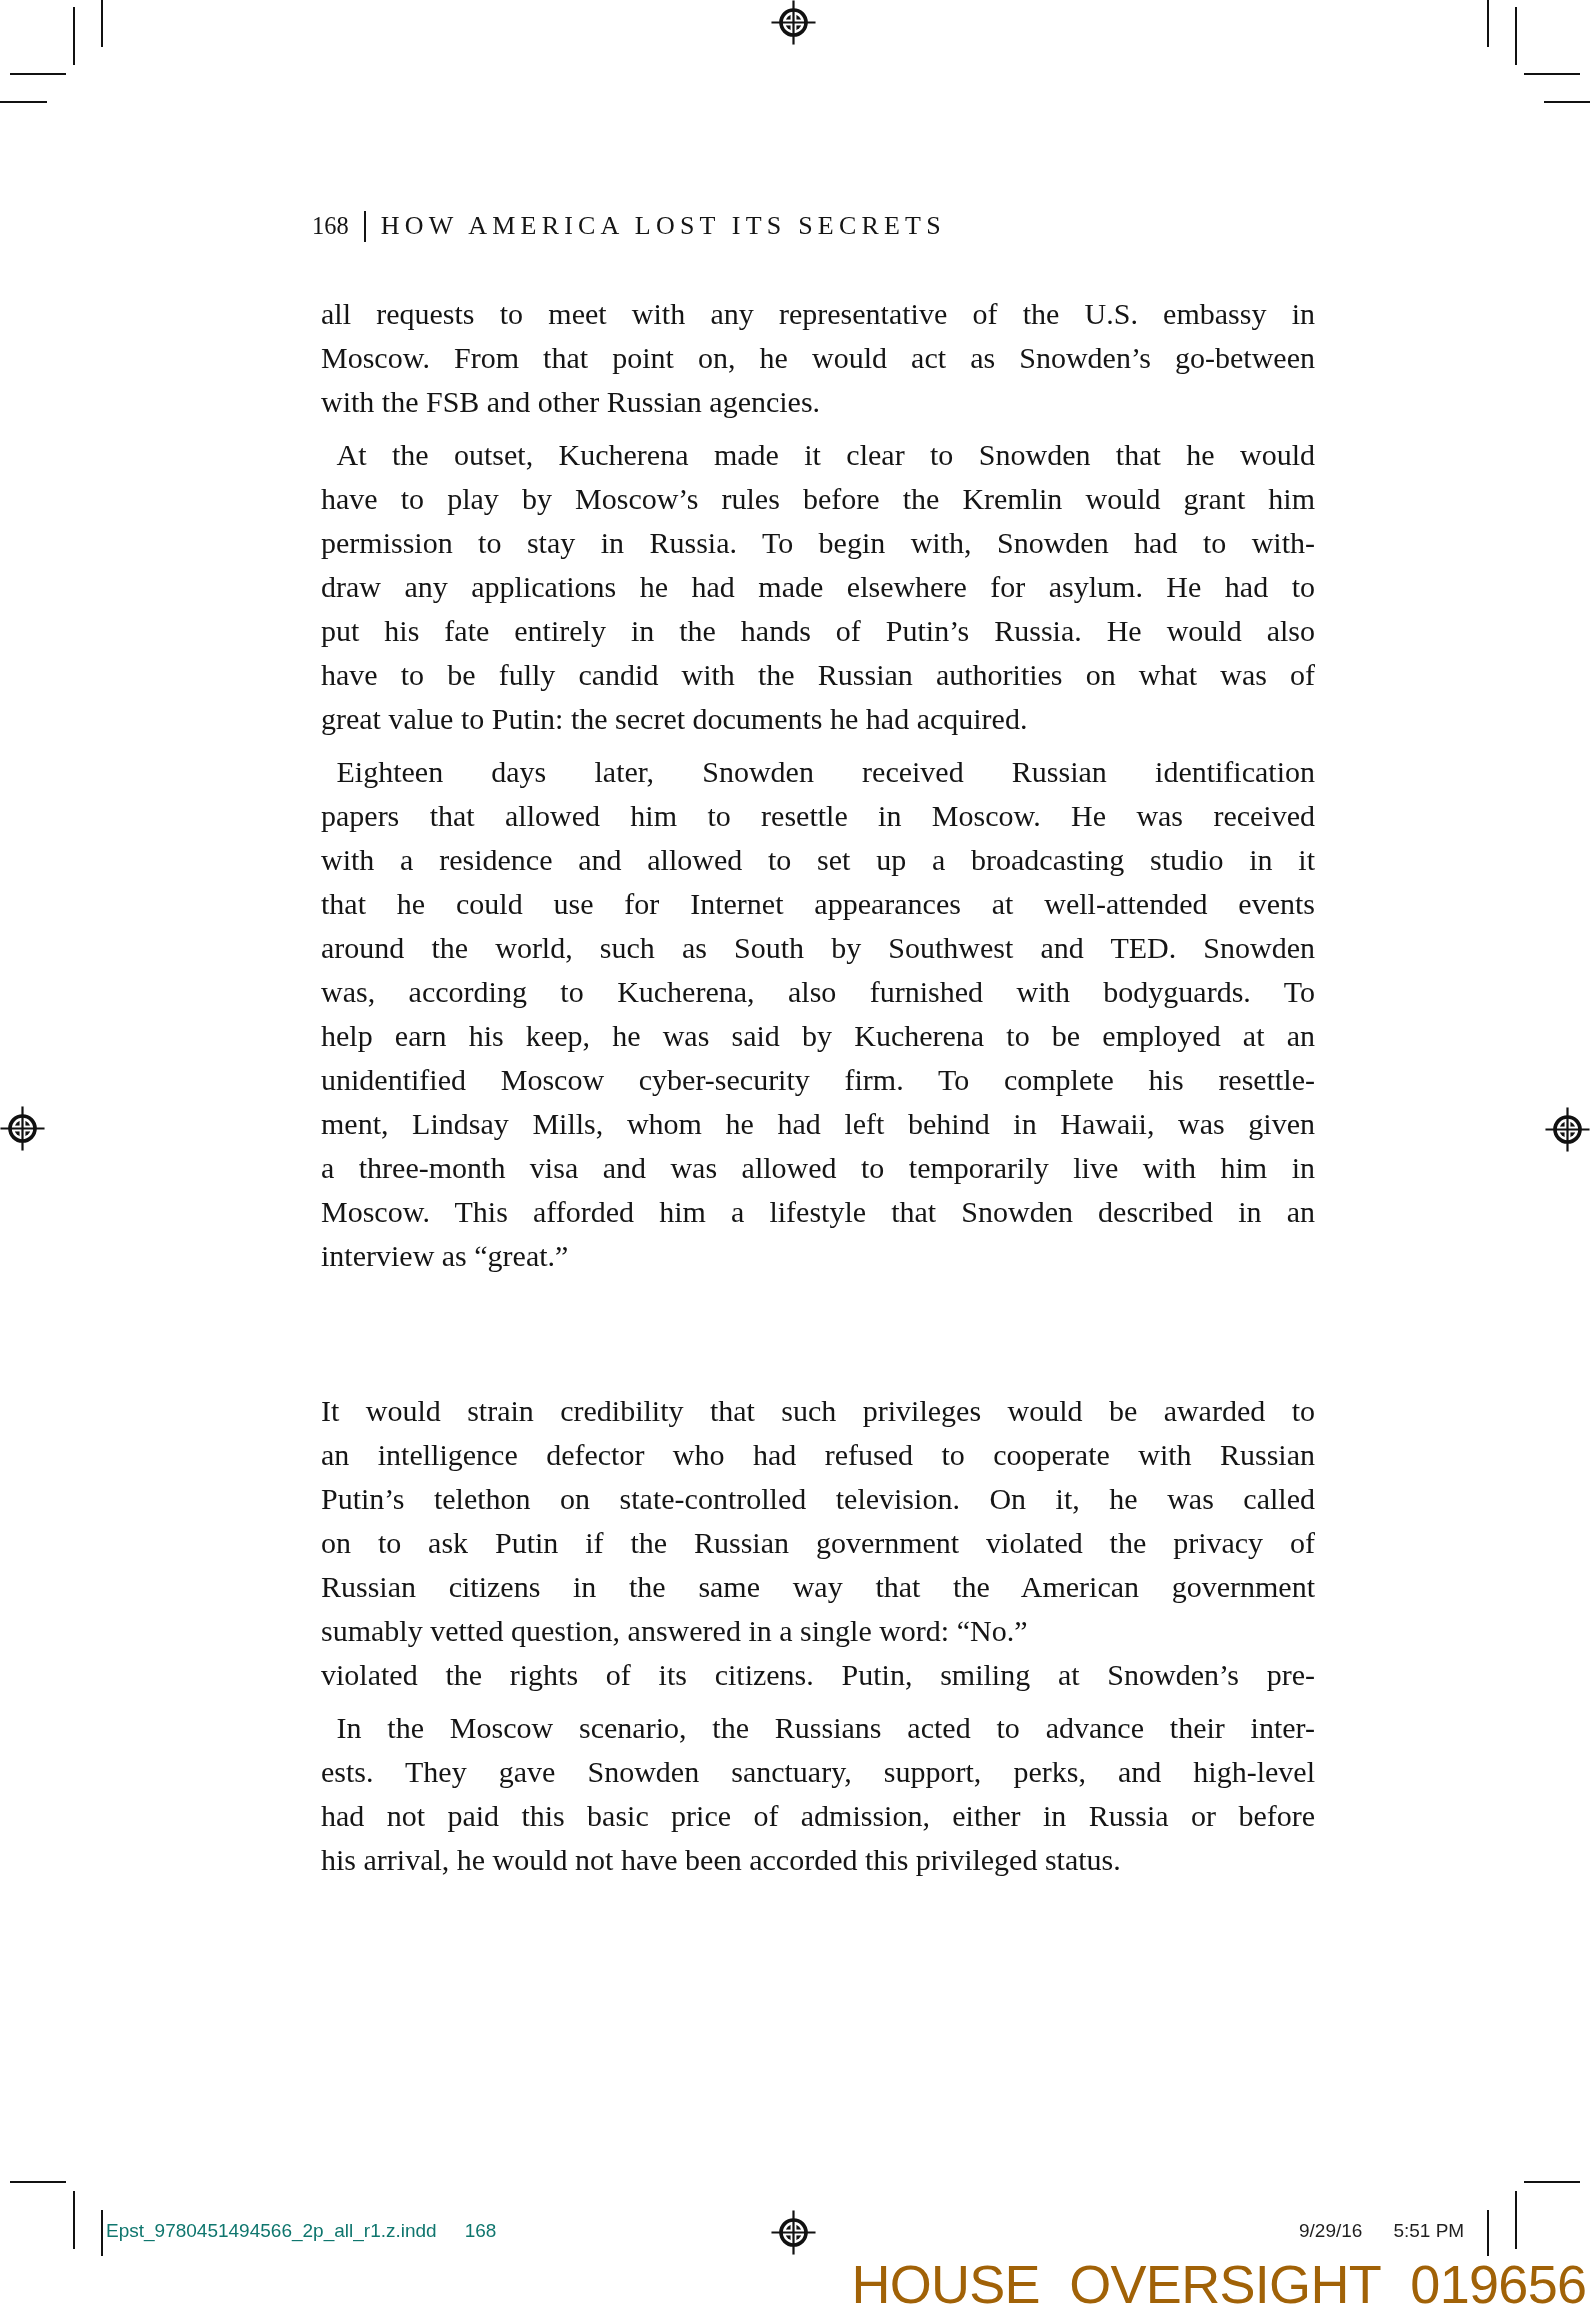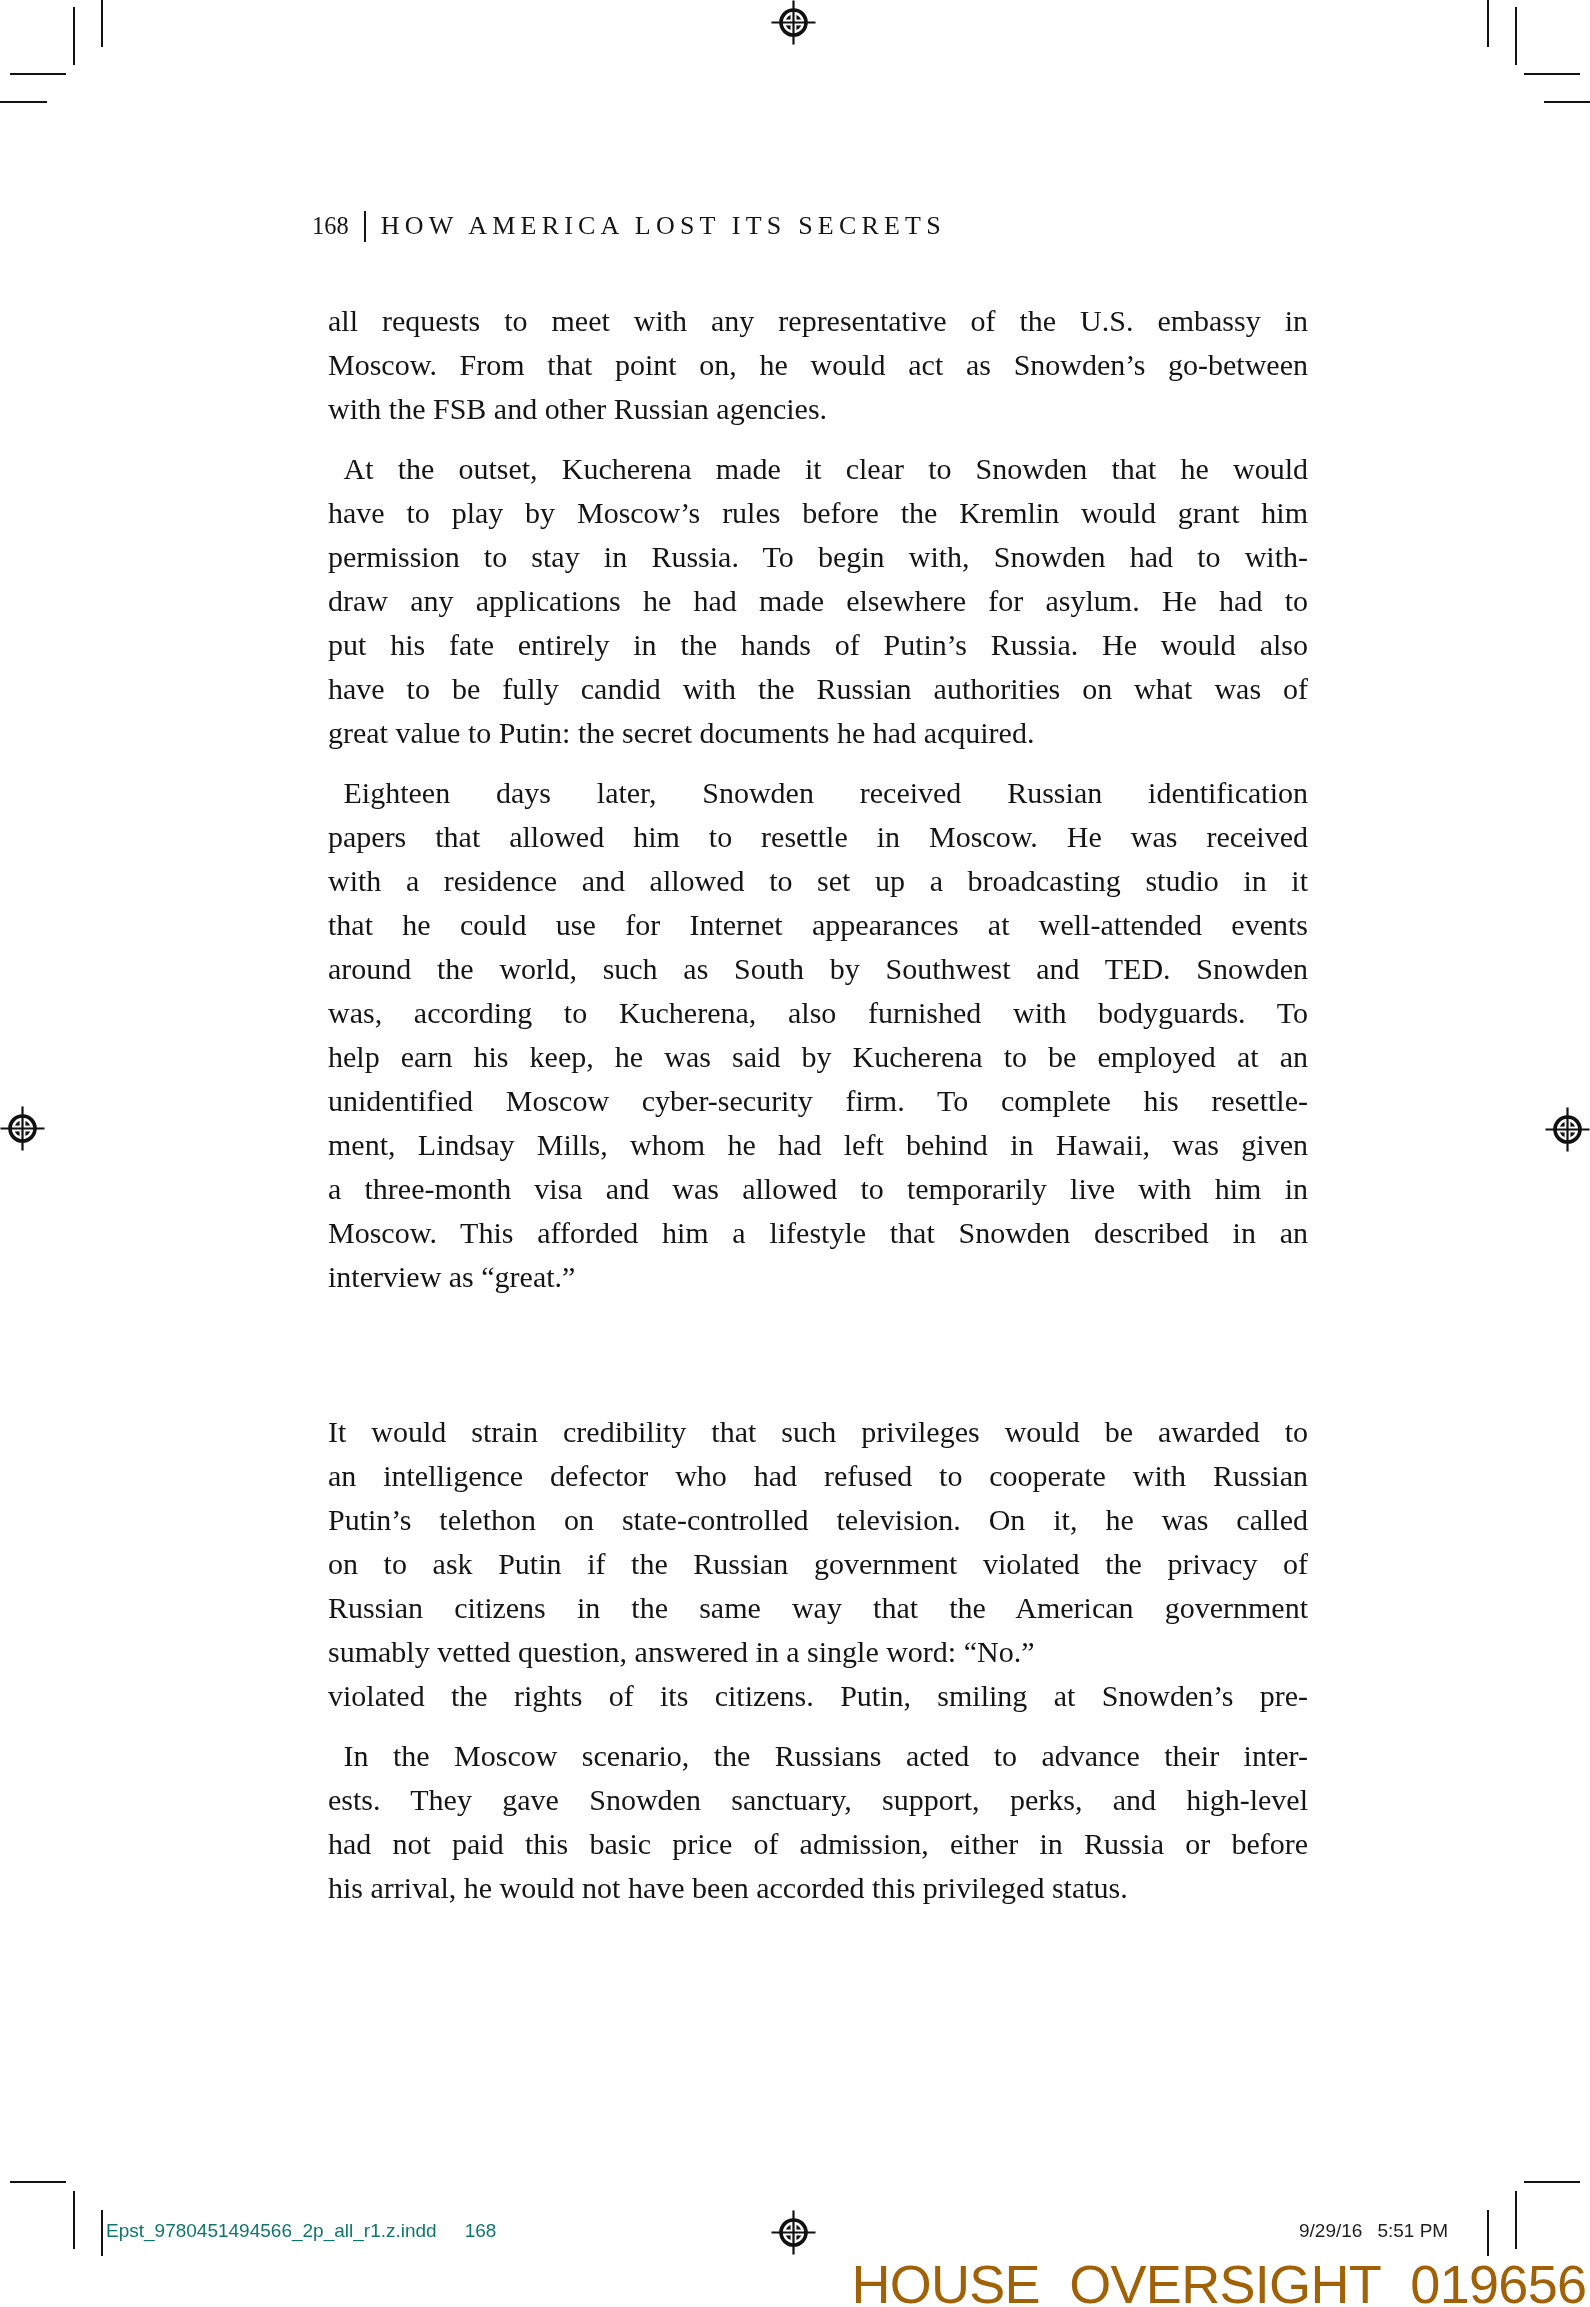--- a/index.html
+++ b/index.html
@@ -7,30 +7,30 @@
     width:1590px;height:2307px;position:relative;background:#ffffff;
     font-family:"Liberation Serif", serif;color:#151515;overflow:hidden;
   }
   
   .header{position:absolute;left:312px;top:209px;display:flex;align-items:center;height:34px;}
   .header .pagenum{font-size:24.4px;line-height:1;}
   .header .rule{width:2.2px;height:31px;background:#141414;margin:0 15px;}
   .header .title{font-size:26px;letter-spacing:5.2px;line-height:1;white-space:nowrap;font-family:Liberation Serif, serif;}
   
   .text-block{position:absolute;left:312px;top:283px;width:1012px;font-size:30px;line-height:44px;}
-  .para{margin:16px;}
+  .para{margin:9px;}
   .para.section-gap{margin-top:111px;}
   .line{text-align:justify;text-align-last:justify;}
   .line.last{text-align-last:left;}
   .line.indent{text-indent:15.5px;}
   
   .footer-left{position:absolute;left:106px;top:2220px;font-family:"Liberation Sans", sans-serif;
     font-size:19px;color:#0f766e;display:flex;gap:28px;white-space:nowrap;}
   .footer-date{position:absolute;left:1299px;top:2220px;font-family:"Liberation Sans", sans-serif;
-    font-size:19px;color:#1f1f1f;display:flex;gap:15px;white-space:nowrap;}
+    font-size:19px;color:#1f1f1f;display:flex;gap:31px;white-space:nowrap;}
   .watermark{position:absolute;right:3.7px;top:2253px;font-family:"Liberation Sans", sans-serif;
     font-size:54px;letter-spacing:-0.7px;color:#a16207;white-space:nowrap;}
   
   .cm{position:absolute;background:#111;}
   .tl-v1{left:73px;top:7.4px;width:2.2px;height:58px;}
   .tl-v2{left:101px;top:0;width:2.2px;height:47px;}
   .tl-h1{left:9.6px;top:73px;width:56px;height:2.2px;}
   .tl-h2{left:0;top:101px;width:47px;height:2.2px;}
   .tr-v1{left:1515px;top:7.4px;width:2.2px;height:58px;}
   .tr-v2{left:1487px;top:0;width:2.2px;height:47px;}

